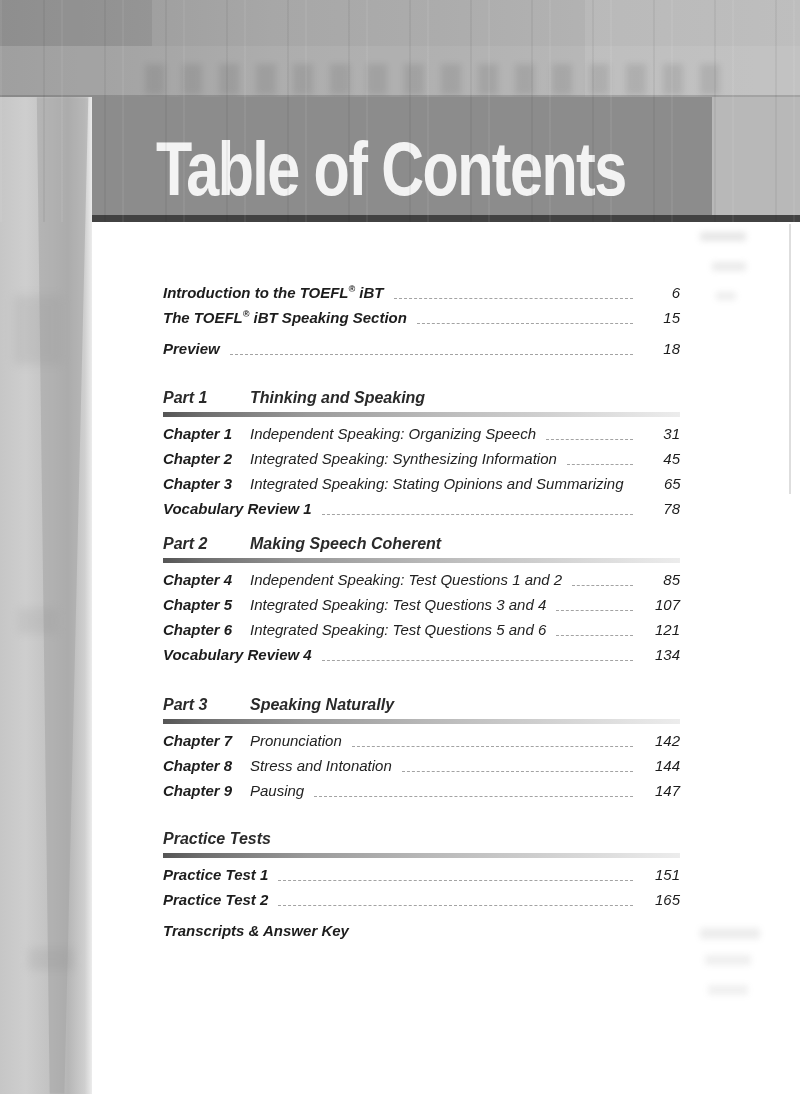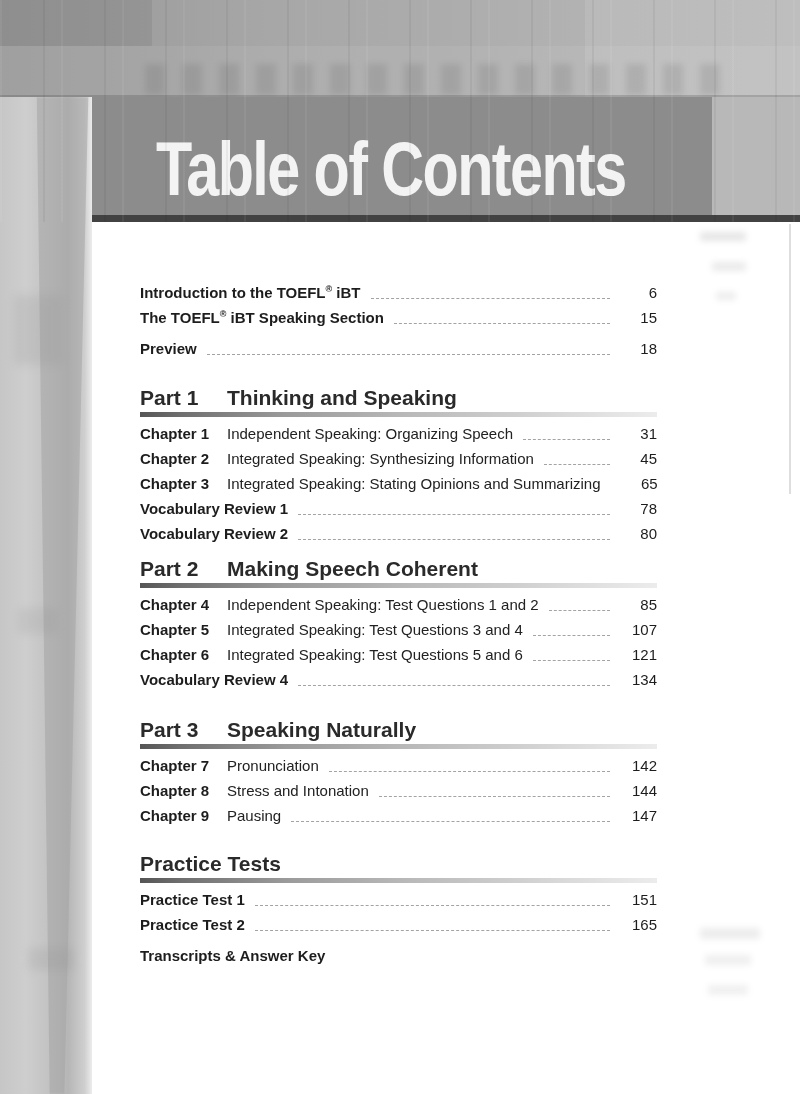--- a/index.html
+++ b/index.html
@@ -43,29 +43,29 @@
   }
   .gutter-shadow{
     position:absolute;left:0;top:97px;width:92px;height:997px;
     clip-path:polygon(40% 0,96% 0,70% 100%,54% 100%);
     background:#a4a4a4;opacity:.55;filter:blur(1px);
   }
   .page-edge{position:absolute;left:789px;top:224px;width:2px;height:270px;background:#dedede;}
   
   .smudge{position:absolute;background:#8f8f8f;filter:blur(3px);border-radius:2px;}
   
-  .content{position:absolute;left:140px;top:280px;width:517px;font-size:15px;color:#1d1d1d;}
+  .content{position:absolute;left:163px;top:280px;width:517px;font-size:15px;color:#1d1d1d;font-style:italic;}
   .row{display:flex;align-items:flex-end;height:25px;line-height:25px;white-space:nowrap;}
   .leader{flex:1;border-bottom:1.5px dashed #a3a3a3;margin:0 7px 6px 10px;min-width:0;}
   .pagenum{width:40px;text-align:right;flex-shrink:0;}
   .b{font-weight:bold;}
   .chap-label{width:87px;flex-shrink:0;font-weight:bold;}
   .entry-title{font-weight:normal;color:#222;margin-top:32px;}
   sup{font-size:9px;line-height:0;}
-  .part-head{display:flex;align-items:center;height:28px;font-size:21px;font-weight:bold;color:#2a2a2a;white-space:nowrap;}
+  .part-head{display:flex;align-items:center;height:28px;font-size:16px;font-weight:bold;color:#2a2a2a;white-space:nowrap;}
   .part-num{width:87px;flex-shrink:0;}
   .rule{
     height:5px;
     background:linear-gradient(to right,#555 0,#6f6f6f 8%,#9a9a9a 28%,#b7b7b7 50%,#cecece 72%,#e2e2e2 90%,#ececec 100%);
     margin-bottom:4px;
   }
   .mt6{margin-top:6px;}   .mt22{margin-top:22px;}
   .mt23{margin-top:23px;} .mt24{margin-top:24px;}
   .mt25{margin-top:9px;}
 </style>
@@ -139,25 +139,20 @@
     <span class="chap-label">Chapter 3</span>
     <span class="entry-title">Integrated Speaking: Stating Opinions and Summarizing</span>
     <span class="leader"></span>
     <span class="pagenum">65</span>
   </div>
   <div class="row">
     <span class="b">Vocabulary Review 1</span>
     <span class="leader"></span>
     <span class="pagenum">78</span>
   </div>
-  <div class="row">
-    <span class="b">Vocabulary Review 2</span>
-    <span class="leader"></span>
-    <span class="pagenum">80</span>
-  </div>
 
   <div class="part-head mt25">
     <span class="part-num">Part 2</span>
     <span>Making Speech Coherent</span>
   </div>
   <div class="rule"></div>
   <div class="row">
     <span class="chap-label">Chapter 4</span>
     <span class="entry-title">Independent Speaking: Test Questions 1 and 2</span>
     <span class="leader"></span>

